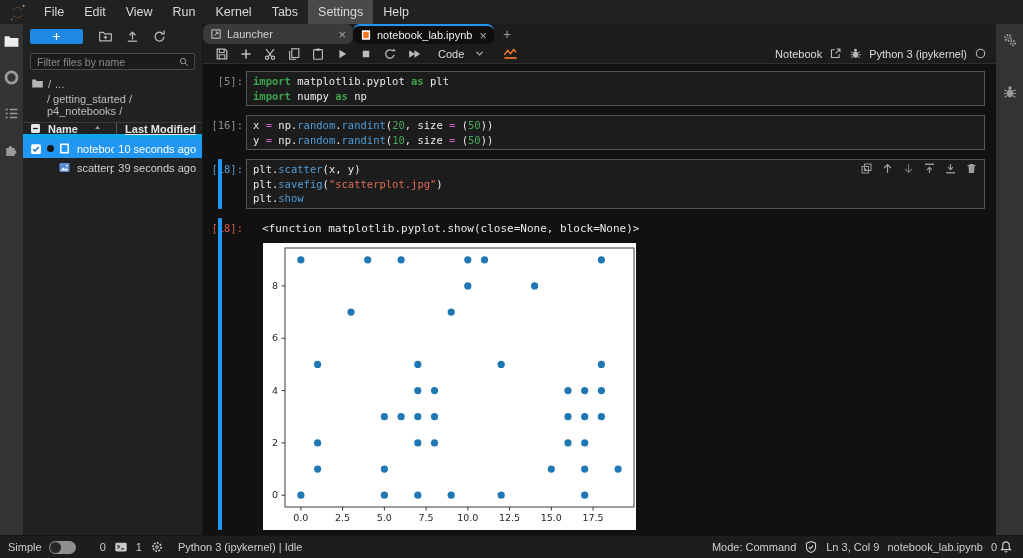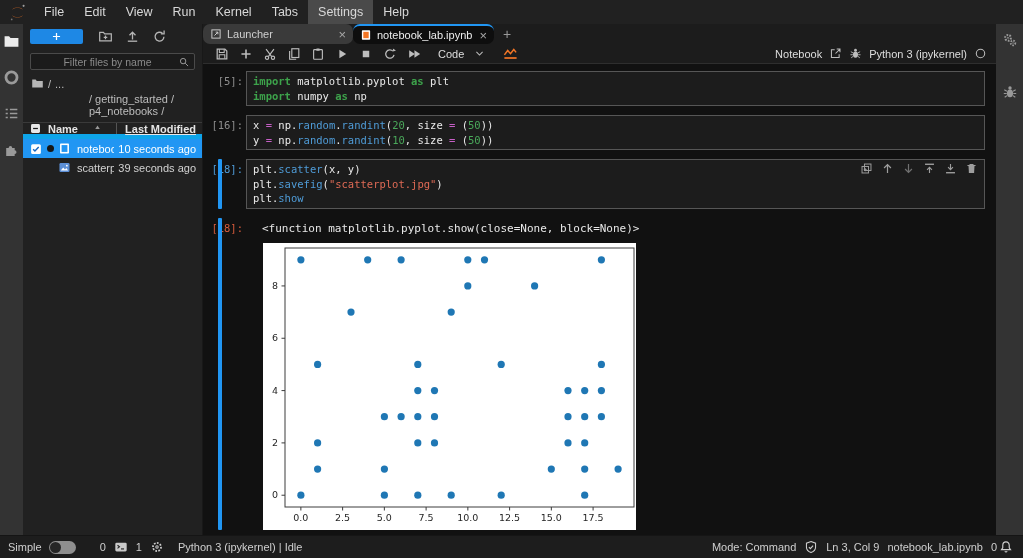--- a/index.html
+++ b/index.html
@@ -26,26 +26,26 @@
   .sidebar{position:absolute;left:23px;top:24px;width:180px;bottom:23px;background:#212121;
     font-size:11px;color:#cfcfcf;border-right:1px solid #181818;z-index:4;}
   .fb-toolbar{display:flex;align-items:center;padding:5px 6px 0 7px;}
   .newbtn{width:53px;height:15px;background:#1e88e5;border:none;border-radius:2px;
     display:flex;align-items:center;justify-content:center;margin-right:9px;cursor:pointer;}
   .newbtn .i{width:11px;height:11px;color:#fff;}
   .fbicon{width:15px;height:15px;color:#b5b5b5;margin:0 6px;}
   .filterbox{margin:9px 7px 5px 7px;height:17px;background:#1b1b1b;border:1px solid #4a4a4a;
     border-radius:2px;display:flex;align-items:center;padding:0 4px 0 6px;}
   .filterbox input{flex:1;min-width:0;background:transparent;border:none;outline:none;
-    color:#bdbdbd;font-size:10.5px;font-family:"Liberation Sans",sans-serif;text-align:center;}
+    color:#bdbdbd;font-size:10.5px;font-family:"Liberation Sans",sans-serif;}
   .filterbox input::placeholder{color:#8a8a8a;}
   .filterbox .i{width:12px;height:12px;color:#9a9a9a;}
   .crumbs{display:flex;align-items:center;gap:4px;padding:2px 7px 0 8px;color:#bdbdbd;}
   .crumbs .i{width:13px;height:13px;color:#b5b5b5;}
-  .crumb-path{padding:3px 7px 5px 18px;color:#bdbdbd;margin-left:48px;}
+  .crumb-path{padding:3px 7px 5px 24px;color:#bdbdbd;}
   .fb-header{height:17px;display:flex;align-items:flex-start;border-top:1px solid #3a3a3a;
     border-bottom:5px solid #0ea5e9;padding:0 6px 0 7px;color:#e6e6e6;font-weight:bold;}
   .fb-header .i.mb{width:11px;height:11px;}
   .fb-header .hname{margin-left:7px;}
   .fb-header .i.su{width:9px;height:9px;color:#9a9a9a;margin-left:15px;}
   .vdiv{width:1px;height:11px;background:#555;margin-left:auto;}
   .fb-header .hmod{padding-left:8px;text-decoration:underline;}
   .frow{height:19px;display:flex;align-items:center;padding:0 6px 0 7px;color:#d2d2d2;}
   .frow.sel{background:#2196f3;color:#fff;}
   .frow .i.cb{width:12px;height:12px;}

